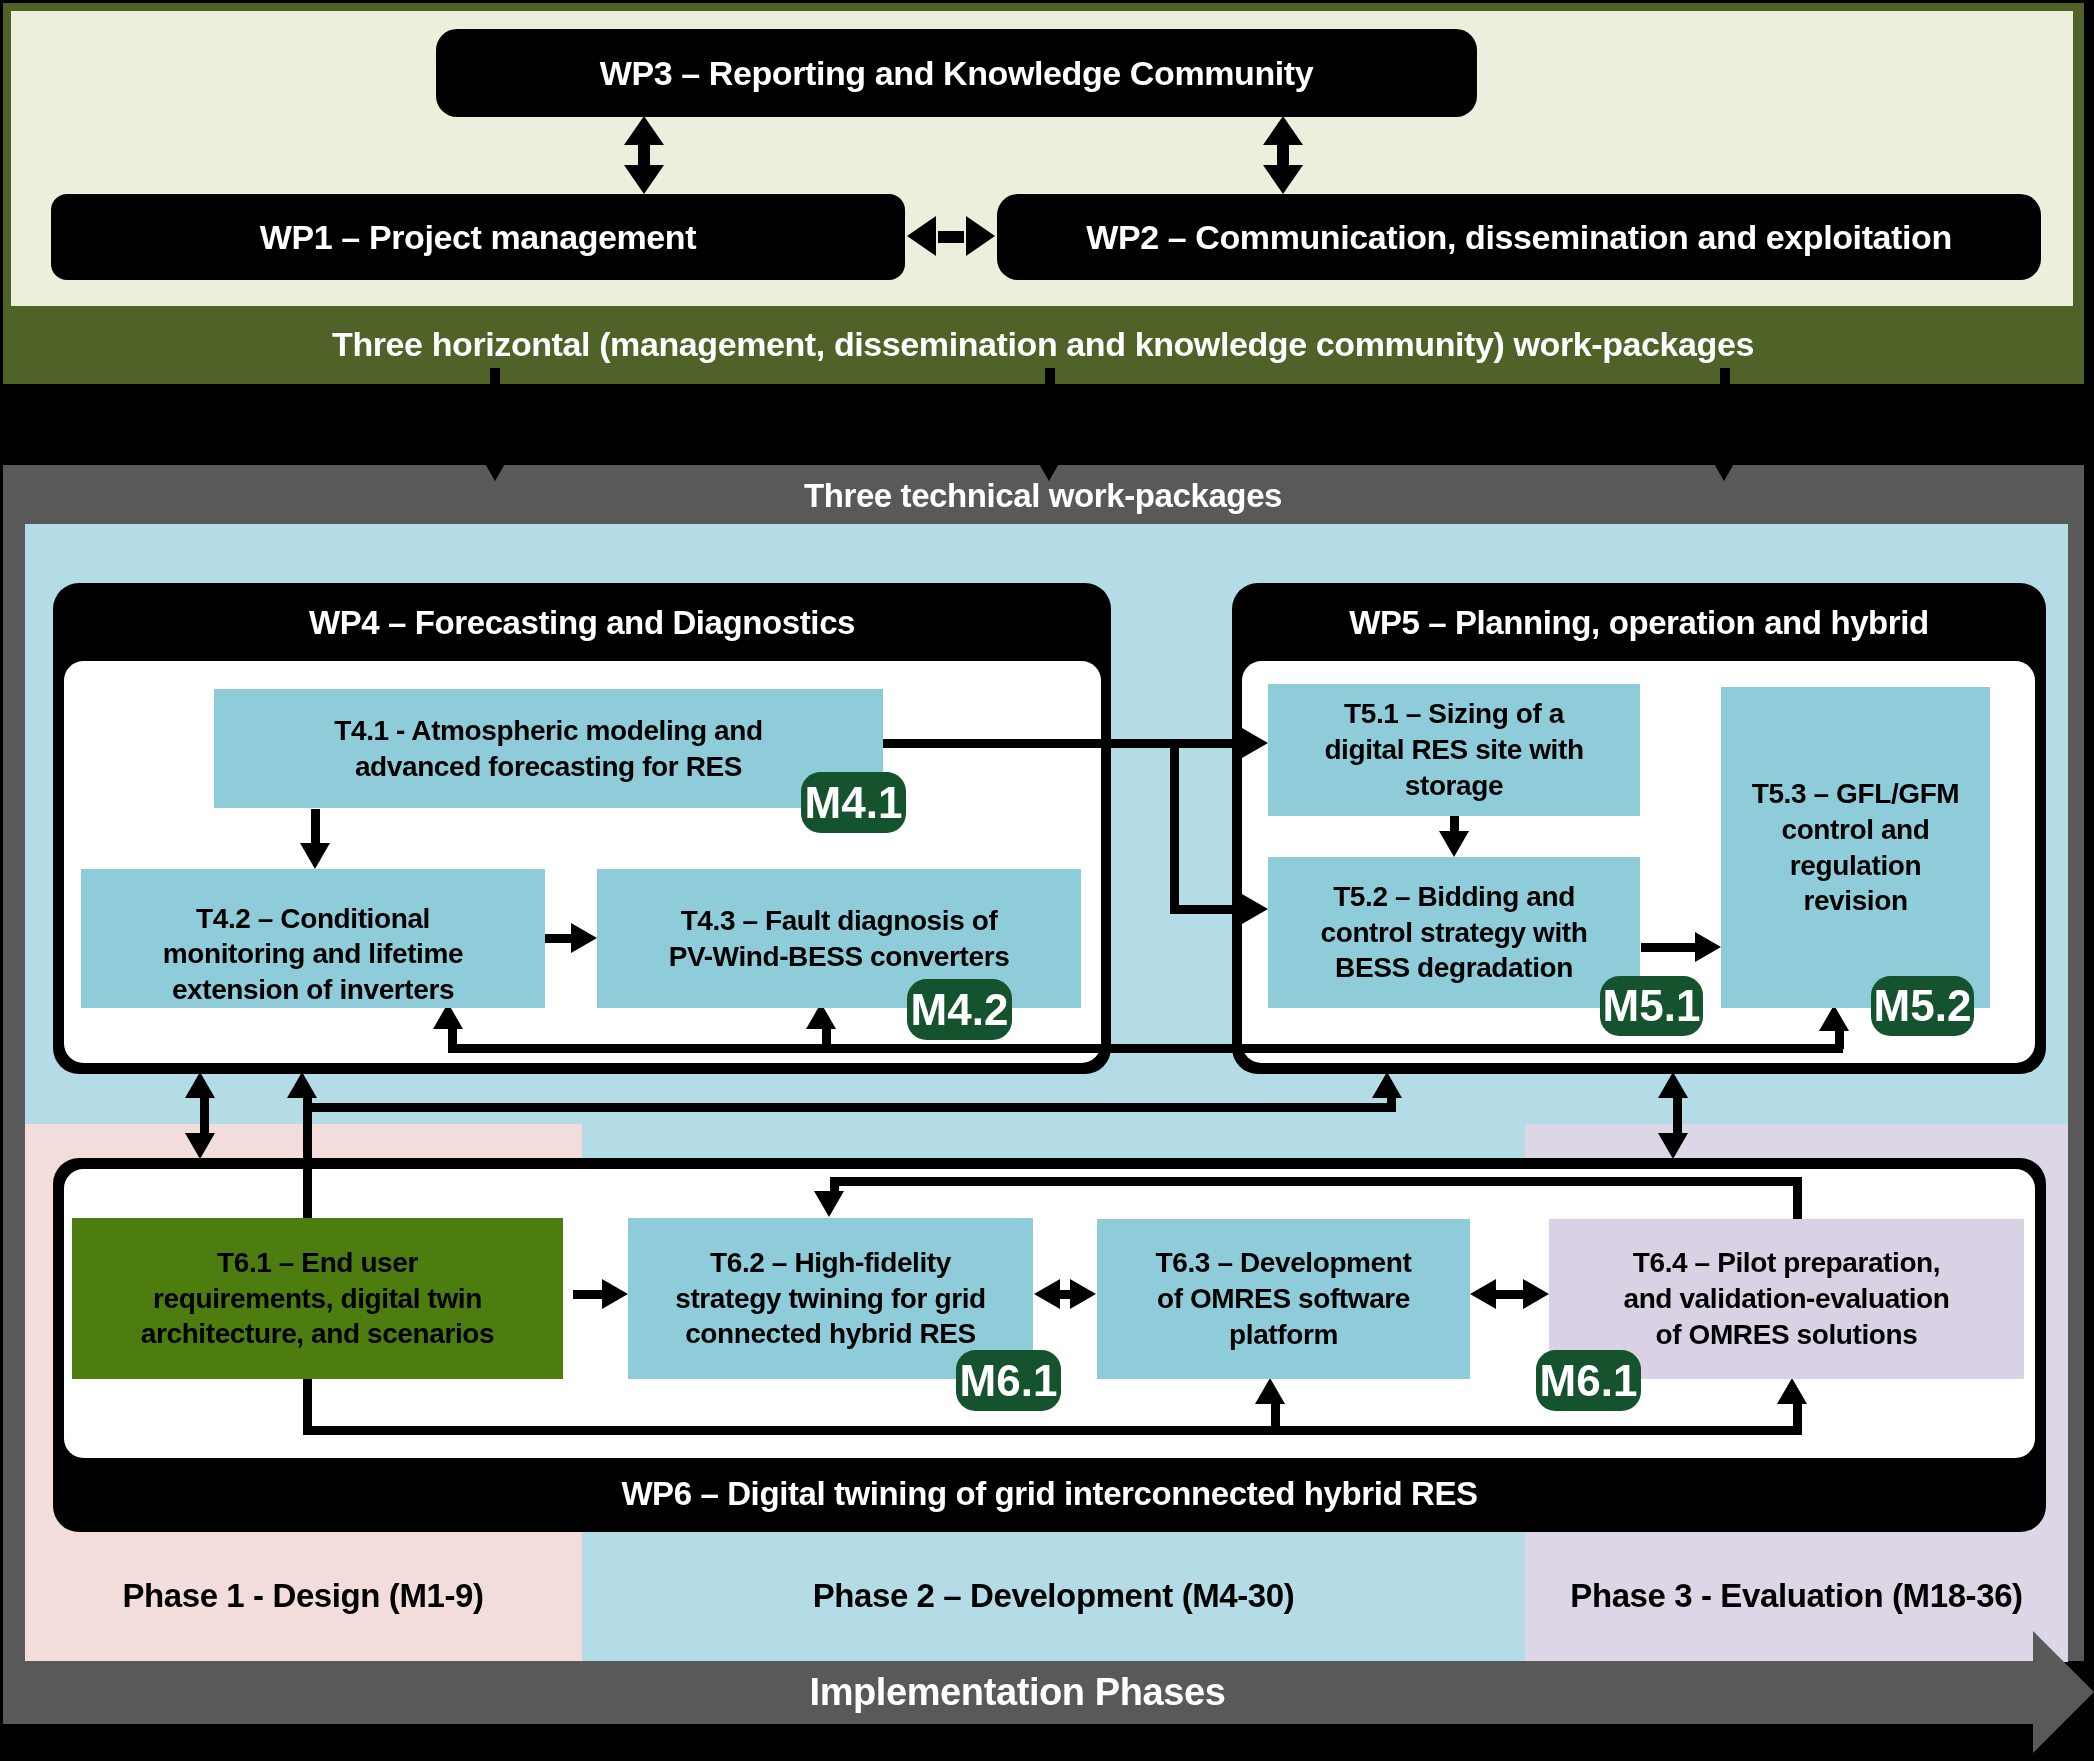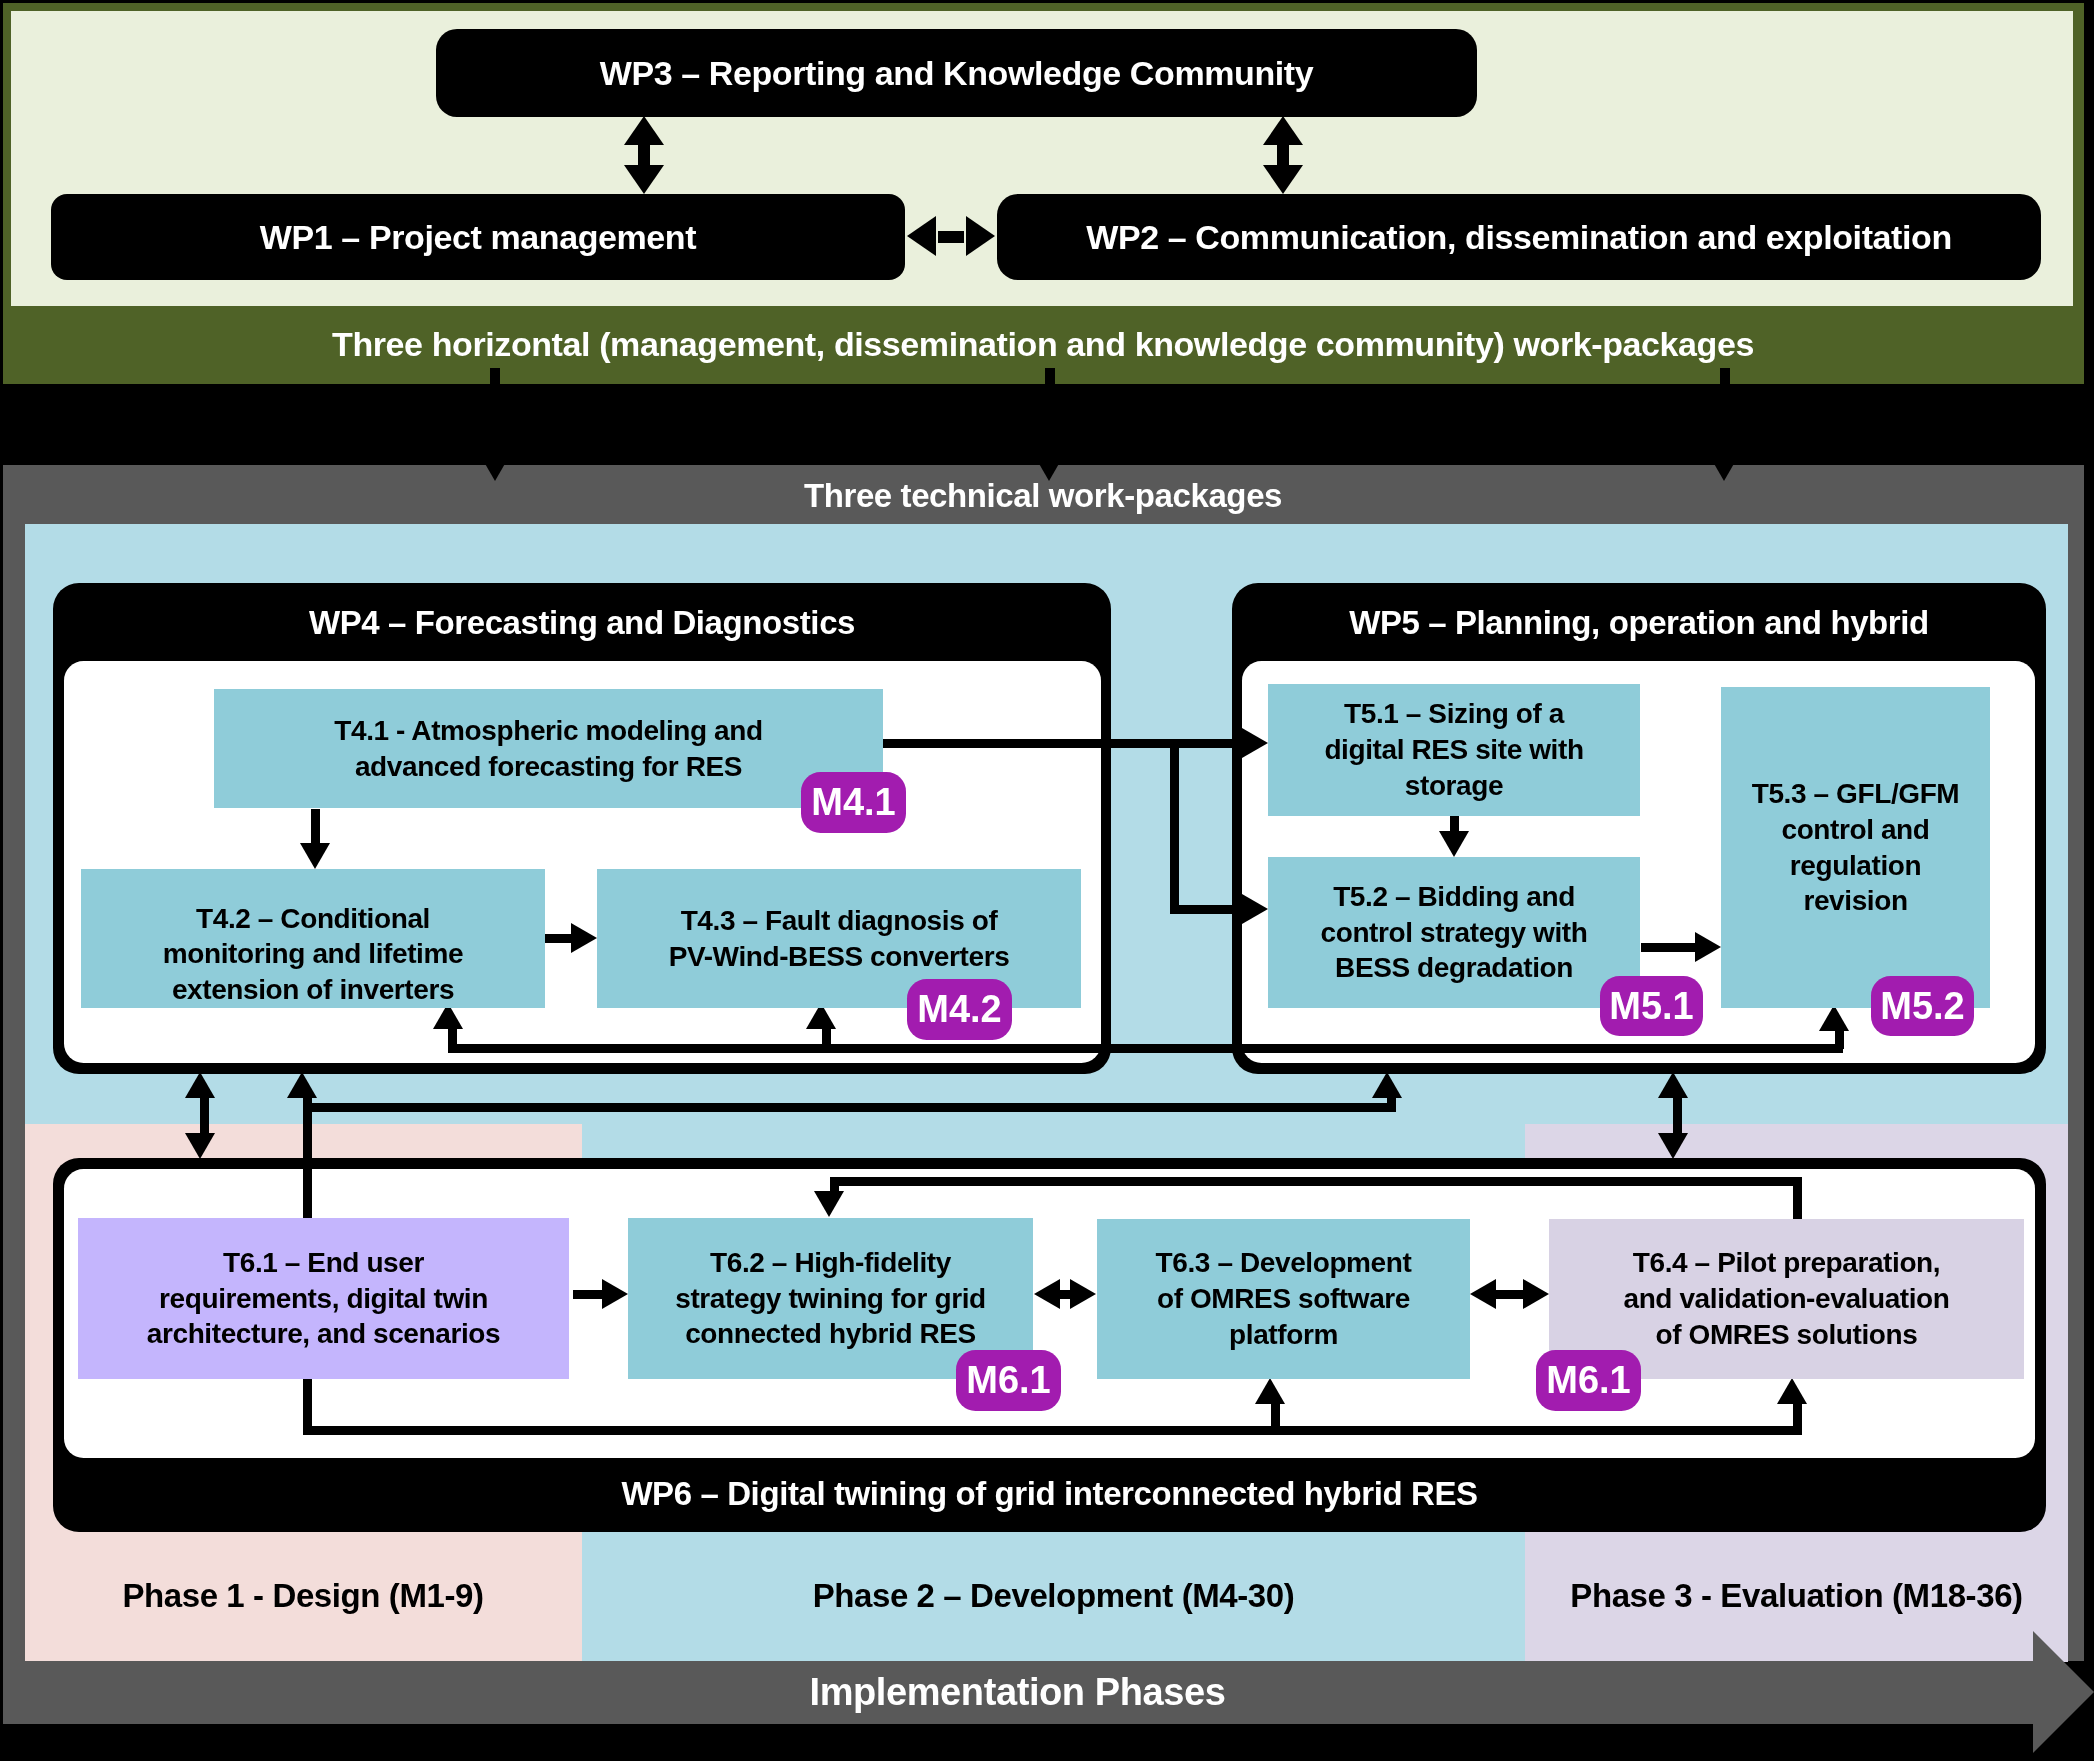--- a/index.html
+++ b/index.html
@@ -5,21 +5,21 @@
   html,body{margin:0;padding:0;background:#000;}
   #page{position:relative;width:2095px;height:1762px;background:#000;overflow:hidden;
         font-family:"Liberation Sans",sans-serif;font-weight:bold;}
   .abs{position:absolute;}
   .flexc{display:flex;align-items:center;justify-content:center;text-align:center;}
   .blackbox{background:#000;color:#fff;border-radius:21px;font-size:34px;letter-spacing:-0.4px;}
   .wpframe{background:#000;border-radius:26px;}
   .wpwhite{background:#fff;border-radius:19.6px;}
   .wptitle{color:#fff;font-size:33px;letter-spacing:-0.4px;}
   .task{font-size:28px;line-height:1.28;color:#000;white-space:pre-line;letter-spacing:-0.4px;}
-  .badge{background:#a21caf;color:#fff;border-radius:19.6px;font-size:38px;}
+  .badge{background:#14532d;color:#fff;border-radius:19.6px;font-size:44px;}
   .caption{color:#fff;font-size:34px;letter-spacing:-0.4px;}
   .phaselabel{color:#000;font-size:33px;letter-spacing:-0.4px;}
   .line{position:absolute;background:#000;}
   .tri{position:absolute;width:0;height:0;}
   .tri-up{border-left:15.5px solid transparent;border-right:15.5px solid transparent;border-bottom:26px solid #000;}
   .tri-down{border-left:15.5px solid transparent;border-right:15.5px solid transparent;border-top:26px solid #000;}
   .tri-left{border-top:15.5px solid transparent;border-bottom:15.5px solid transparent;border-right:26px solid #000;}
   .tri-right{border-top:15.5px solid transparent;border-bottom:15.5px solid transparent;border-left:26px solid #000;}
   .tri-up-b{border-left:20.5px solid transparent;border-right:20.5px solid transparent;border-bottom:29.5px solid #000;}
   .tri-down-b{border-left:20.5px solid transparent;border-right:20.5px solid transparent;border-top:29.5px solid #000;}
@@ -188,21 +188,21 @@
     <span>T5.2 – Bidding and
 control strategy with
 BESS degradation</span>
   </div>
   <div class="abs flexc task" style="left:1721px;top:687px;width:269px;height:321px;background:#8fccd9;">
     <span>T5.3 – GFL/GFM
 control and
 regulation
 revision</span>
   </div>
-  <div class="abs flexc task" style="left:78px;top:1218px;width:491px;height:161px;background:#c4b5fd;">
+  <div class="abs flexc task" style="left:72px;top:1218px;width:491px;height:161px;background:#4d7c0f;">
     <span>T6.1 – End user
 requirements, digital twin
 architecture, and scenarios</span>
   </div>
   <div class="abs flexc task" style="left:628px;top:1218px;width:405px;height:161px;background:#8fccd9;">
     <span>T6.2 – High-fidelity
 strategy twining for grid
 connected hybrid RES</span>
   </div>
   <div class="abs flexc task" style="left:1097px;top:1219px;width:373px;height:160px;background:#8fccd9;">

